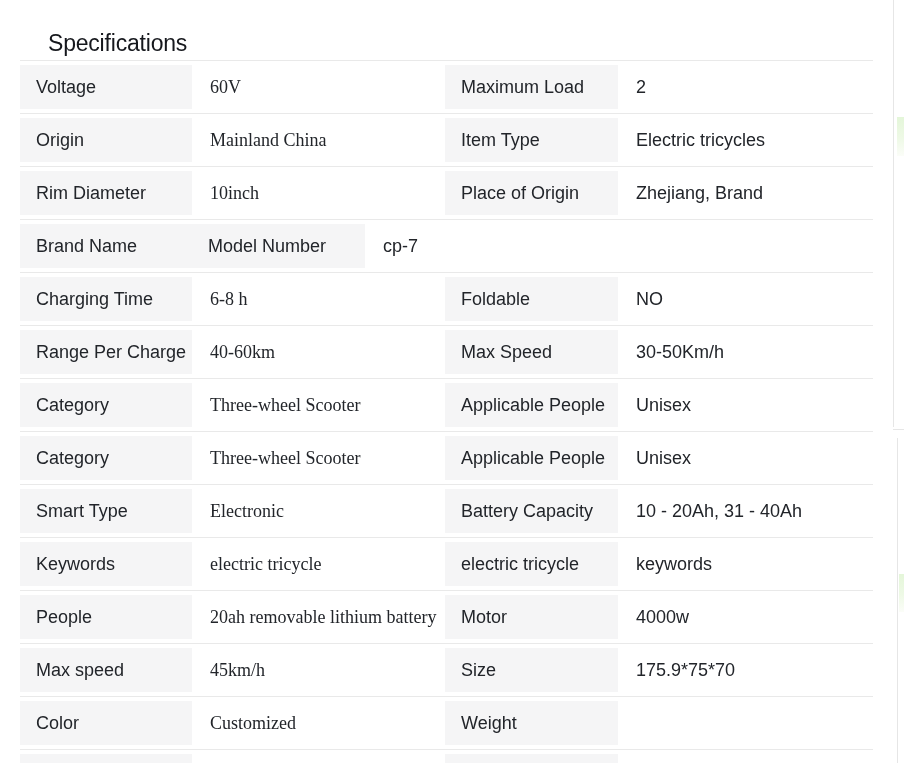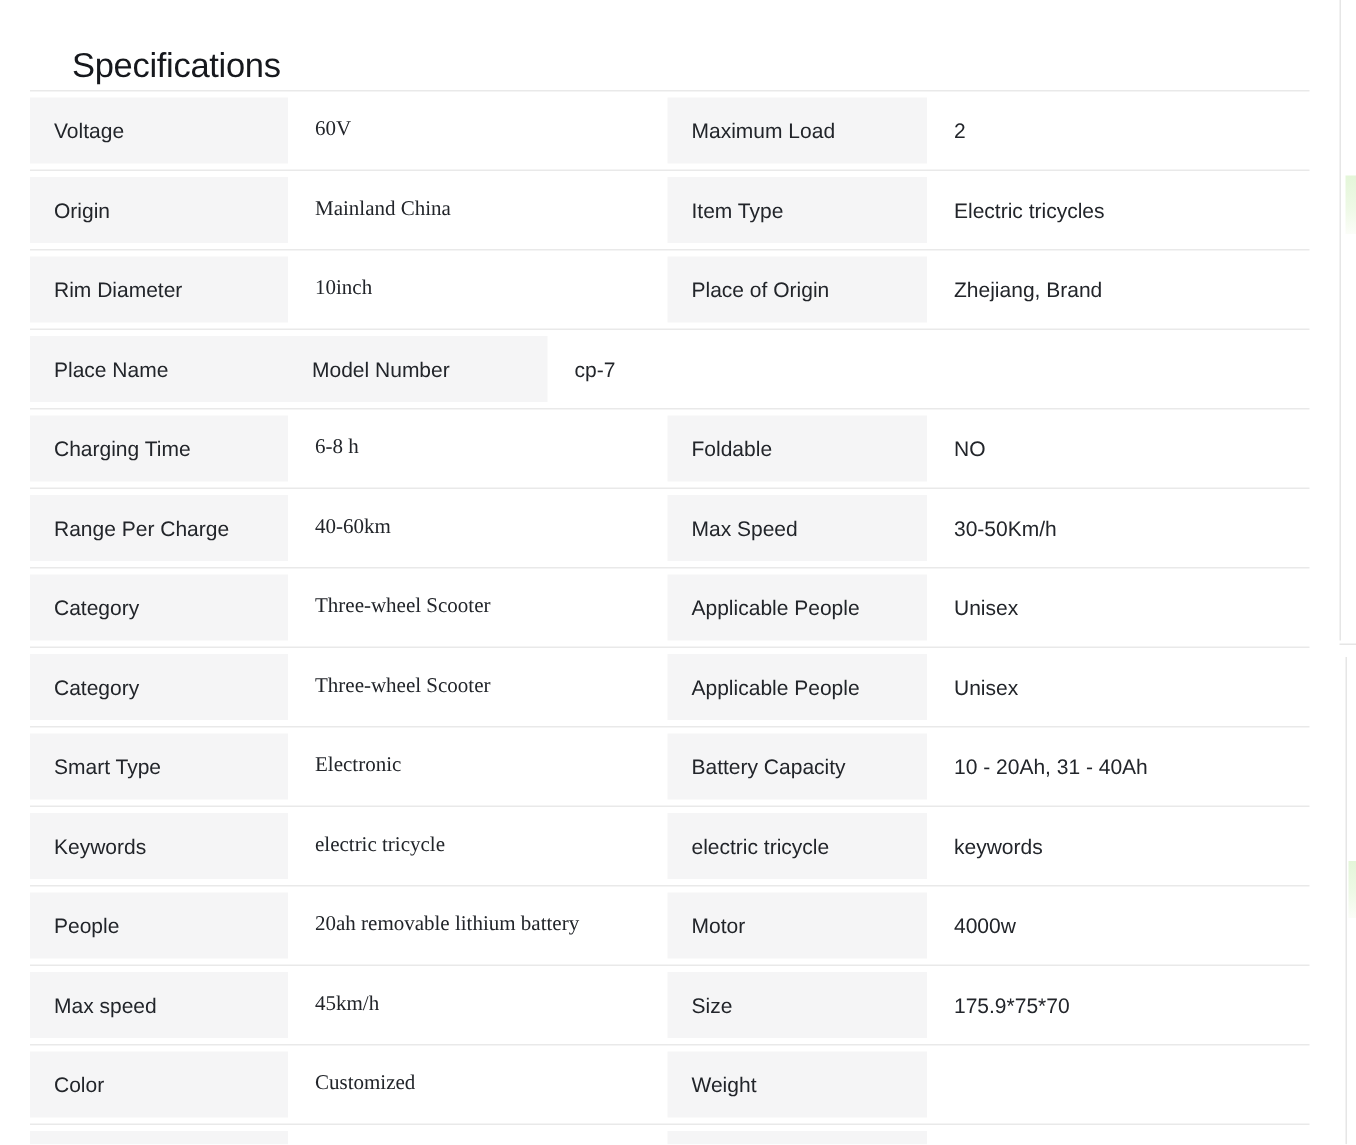--- a/index.html
+++ b/index.html
@@ -34,21 +34,21 @@
   .spec-row {
     display: flex;
     height: 53px;
     box-sizing: border-box;
     border-top: 1px solid #e9e9e9;
   }
   .cell {
     display: flex;
     align-items: center;
     box-sizing: border-box;
-    font-size: 14px;
+    font-size: 18px;
     color: #22252a;
     white-space: nowrap;
     overflow: hidden;
   }
   .cell.label {
     background: #f5f5f6;
     margin: 4px 0;
     padding-left: 16px;
   }
   .cell.label.c0 { width: 172px; }
@@ -92,21 +92,21 @@
         <div class="cell label c1">Item Type</div>
         <div class="cell value c1">Electric tricycles</div>
       </div>
       <div class="spec-row">
         <div class="cell label c0">Rim Diameter</div>
         <div class="cell value c0">10inch</div>
         <div class="cell label c1">Place of Origin</div>
         <div class="cell value c1">Zhejiang, Brand</div>
       </div>
       <div class="spec-row">
-        <div class="cell label c0">Place Name</div>
+        <div class="cell label c0">Brand Name</div>
         <div class="cell label c1">Model Number</div>
         <div class="cell value c1">cp-7</div>
       </div>
       <div class="spec-row">
         <div class="cell label c0">Charging Time</div>
         <div class="cell value c0">6-8 h</div>
         <div class="cell label c1">Foldable</div>
         <div class="cell value c1">NO</div>
       </div>
       <div class="spec-row">

